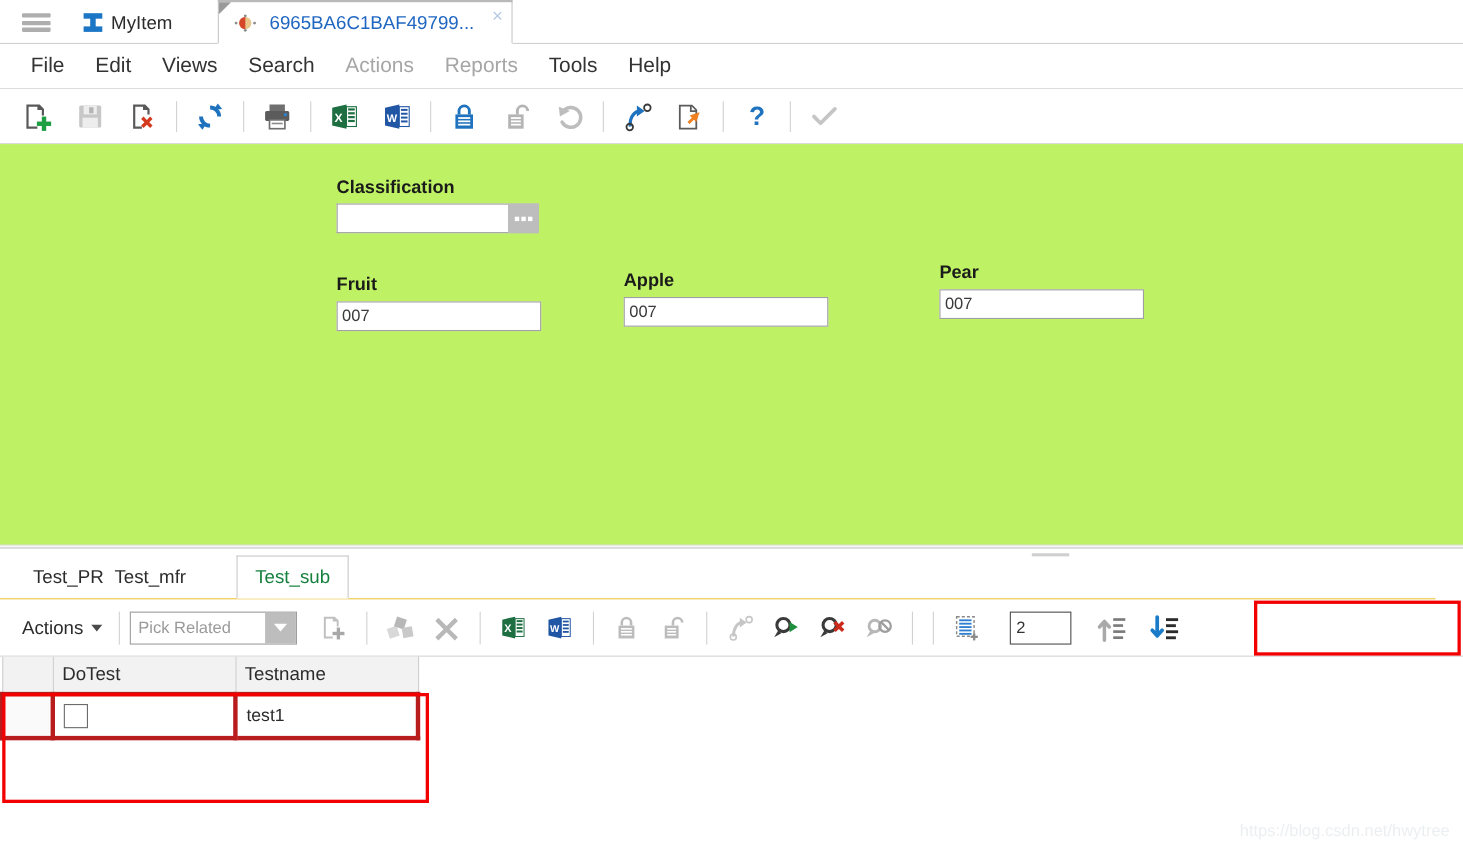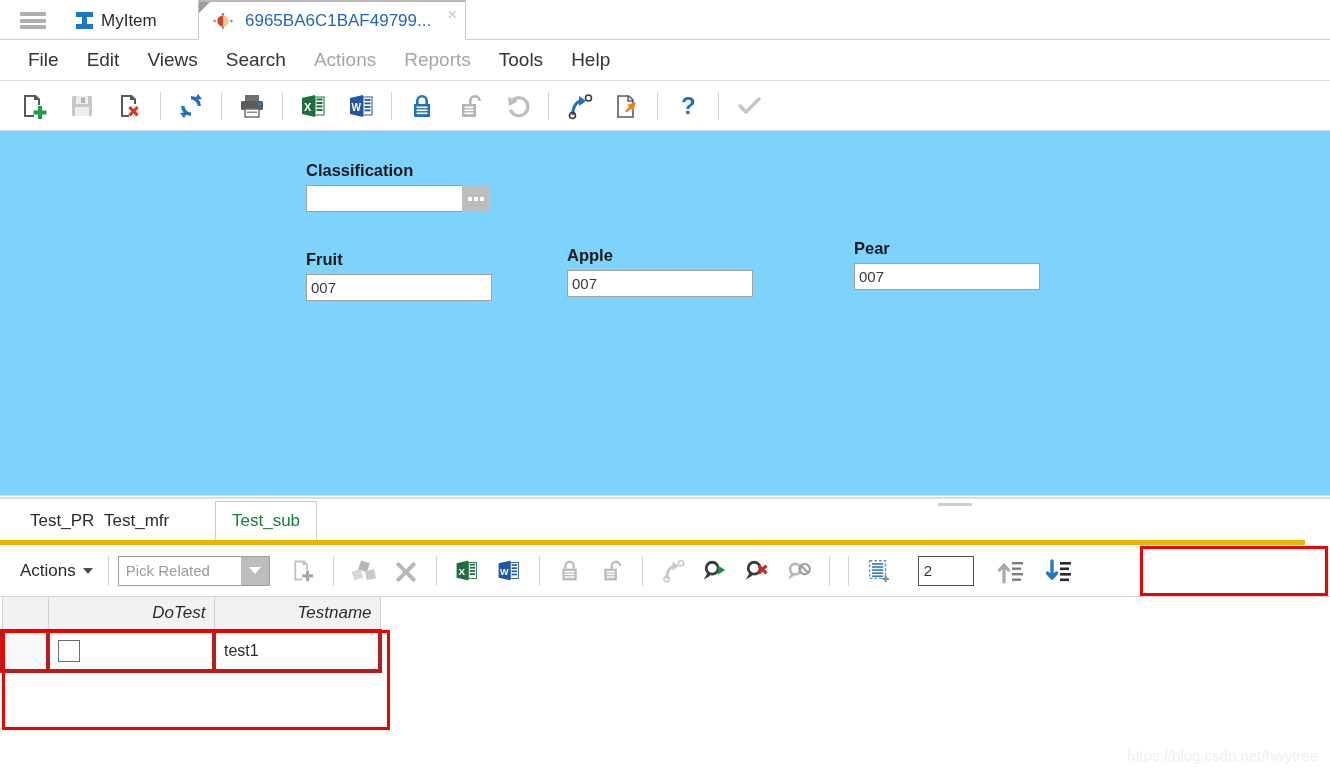--- a/index.html
+++ b/index.html
@@ -83,21 +83,21 @@
   }
   .tb-btn {
     width: 48px; height: 44px; display: flex; align-items: center; justify-content: center;
     cursor: pointer;
   }
   .tb-sep { width: 1px; height: 28px; background: #d2d2d2; margin: 0 6px; }
 
   
   .formpanel {
     position: absolute; left: 0; top: 131px; width: 1330px; height: 365px;
-    background: #7dd3fc; border-bottom: 1px solid #d8d8d8;
+    background: #bef264; border-bottom: 1px solid #d8d8d8;
   }
   .fld { position: absolute; }
   .fld-label {
     font-size: 16.5px; font-weight: bold; color: #1a1a1a; margin-bottom: 5px;
     white-space: nowrap;
   }
   .fld-input {
     height: 27px; border: 1px solid #a0a0a0; background: #fff;
     font-size: 15px; color: #3a3a3a; padding: 0 4px; line-height: 25px;
     font-family: "Liberation Sans", sans-serif;
@@ -118,21 +118,21 @@
   
   .splitter {
     position: absolute; left: 0; top: 496px; width: 1330px; height: 10px; background: #fff;
   }
   .splitter .bar { position:absolute; left:0; top:1px; width:1330px; height:2px; background:#dcdcdc; }
   .splitter .grip { position:absolute; left:938px; top:7px; width:34px; height:3px; background:#cfcfcf; }
 
   
   .subtabs {
     position: absolute; left: 0; top: 506px; width: 1305px; height: 39px;
-    border-bottom: 5px solid #eab308; background: #fff;
+    border-bottom: 1px solid #eab308; background: #fff;
   }
   .subtab {
     position: absolute; bottom: 0; height: 38px; display: flex; align-items: center;
     padding: 0 16px; font-size: 17px; color: #2b2b2b; cursor: pointer; white-space: nowrap;
   }
   .subtab.active {
     color: #15803d; background: #fff;
     border: 1px solid #c9c9c9; border-bottom: 1px solid #fff;
     height: 39px; z-index: 3;
   }
@@ -196,21 +196,21 @@
     position: absolute; border: 3px solid #f20000; pointer-events: none; z-index: 20;
   }
 
   
   .grid {
     position: absolute; left: 0; top: 597px; width: 1330px; height: 120px;
   }
   .grid table { border-collapse: collapse; }
   .grid th {
     height: 34px; background: #f2f2f2; border: 1px solid #cfcfcf; border-top: none;
-    font-size: 17px; font-weight: normal; color: #2b2b2b; text-align: right; padding: 0 8px; font-style: italic;
+    font-size: 17px; font-weight: normal; color: #2b2b2b; text-align: left; padding: 0 8px;
   }
   .grid td {
     height: 40px; border: 4px solid #b91c1c; background: #ffffff;
     font-size: 16px; color: #2b2b2b; padding: 0 8px;
   }
   .grid td.rowhead { background: #fafafa; }
   .cbox {
     width: 22px; height: 22px; border: 1px solid #6b6b6b; background: #fff;
     display: inline-block; position: relative; cursor: pointer; vertical-align: middle;
   }

